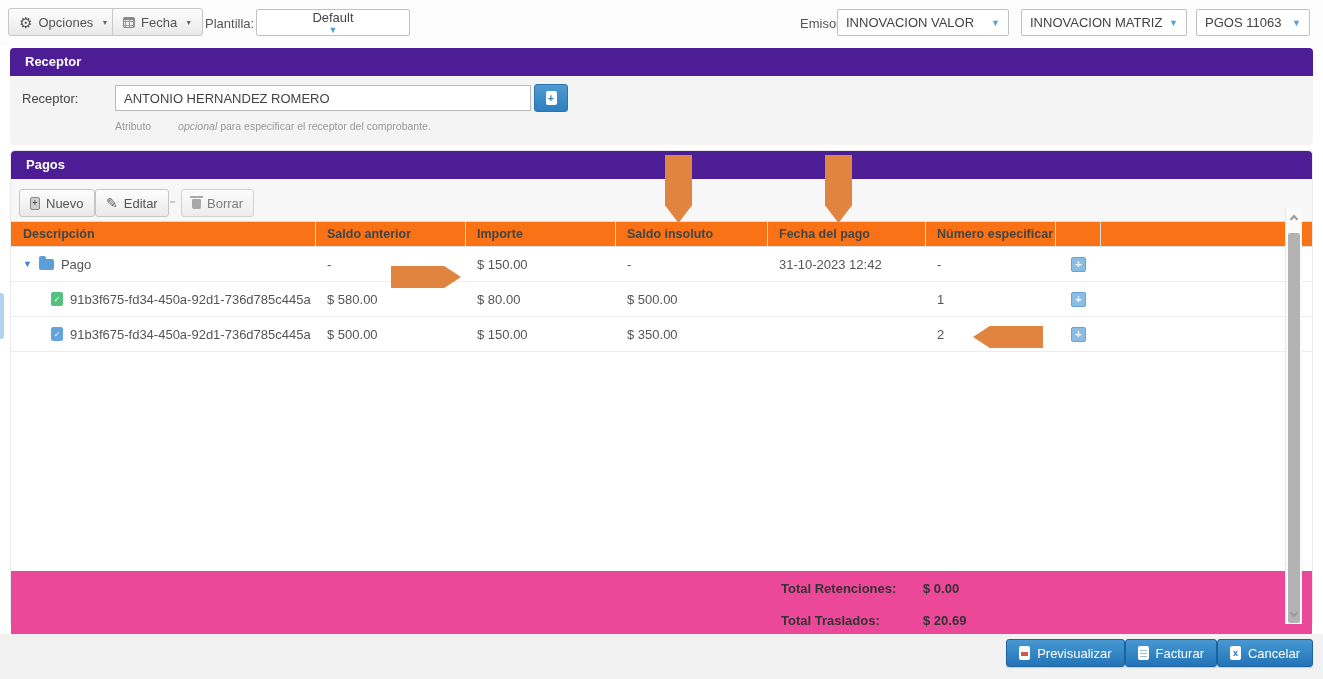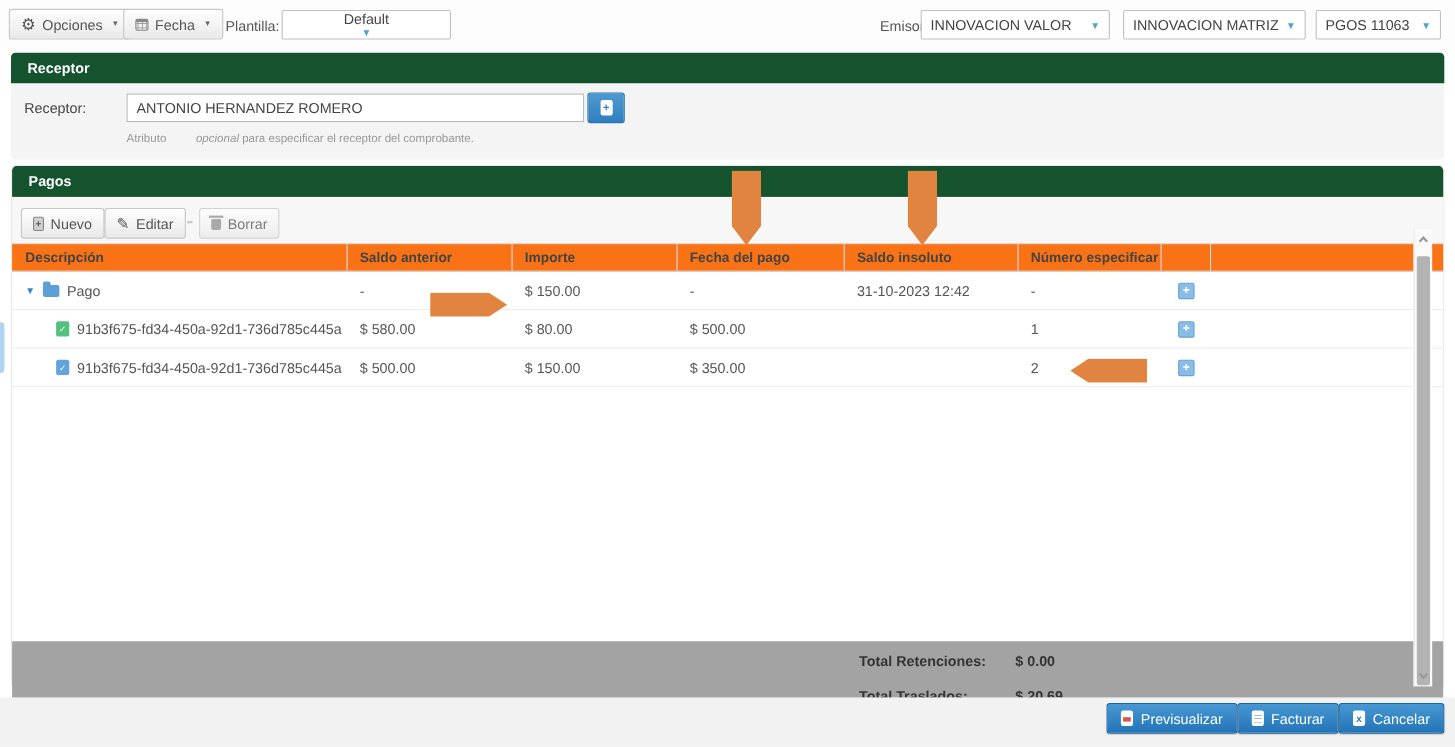--- a/index.html
+++ b/index.html
@@ -18,21 +18,21 @@
     border-radius:2px; background:#efefef;
     background-image:linear-gradient(#9a9a9a 1px,transparent 1px),linear-gradient(90deg,#9a9a9a 1px,transparent 1px);
     background-size:4px 4px; background-position:1px 1px; }
   .bar-label { position:absolute; top:0; height:46px; display:flex; align-items:center; color:#555; }
   .selectbox { position:absolute; top:9px; height:27px; background:#fff; border:1px solid #c0c0c0;
     border-radius:2px; display:flex; align-items:center; justify-content:space-between;
     padding:0 8px; color:#444; cursor:pointer; }
   .selectbox .caret-bl { font-size:9px; color:#55a0d8; }
 
   
-  .panel-header { background:#14532d; color:#fff; font-weight:bold; font-size:13px;
+  .panel-header { background:#4c1d95; color:#fff; font-weight:bold; font-size:13px;
     height:28px; line-height:28px; padding-left:15px; border-radius:4px 4px 0 0; }
   .receptor-panel { position:absolute; left:10px; top:48px; width:1303px; height:97px; }
   .receptor-body { position:relative; height:69px; background:#f4f4f4; border-radius:0 0 4px 4px; }
   .receptor-label { position:absolute; left:12px; top:15px; }
   .text-input { position:absolute; left:105px; top:9px; width:416px; height:26px; border:1px solid #b9b9b9;
     padding:0 8px; font-family:inherit; font-size:13px; color:#444; background:#fff; }
   .add-btn { position:absolute; left:524px; top:8px; width:34px; height:28px;
     background:linear-gradient(#4f9ad0,#2e7fc0); border:1px solid #2a74b0; border-radius:3px;
     display:flex; align-items:center; justify-content:center; cursor:pointer; }
   .fdoc { width:11px; height:14px; background:#fff; border-radius:2px; position:relative;
@@ -77,21 +77,21 @@
   .folder::before { content:''; position:absolute; top:-3px; left:0; width:7px; height:3px;
     background:#5b9fd6; border-radius:2px 2px 0 0; }
   .rdoc { width:12px; height:14px; border-radius:2px; display:flex; align-items:center;
     justify-content:center; color:#fff; font-size:8px; flex:0 0 auto; }
   .rdoc.green { background:#56c17e; }
   .rdoc.blue { background:#64a4dc; }
   .plus-sq { width:15px; height:15px; background:#8abde6; border:1px solid #68a2d8; border-radius:2px;
     color:#fff; font-weight:bold; font-size:11px; line-height:12px; text-align:center; cursor:pointer; }
 
   
-  .totals { position:absolute; left:0; top:404px; width:1301px; height:87px; background:#a3a3a3;
+  .totals { position:absolute; left:0; top:392px; width:1301px; height:87px; background:#ec4899;
     border-radius:0 0 4px 4px; }
   .total-row { position:absolute; left:770px; display:flex; }
   .total-label { width:142px; font-weight:bold; color:#333; }
   .total-value { font-weight:bold; color:#333; }
 
   
   .vscroll { position:absolute; top:29px; right:10px; bottom:1px; width:17px; background:#fafafa;
     border-left:1px solid #e8e8e8; }
   .chev { position:absolute; left:5px; width:6px; height:6px; }
   .chev.up { top:8px; border-left:2px solid #999; border-top:2px solid #999; transform:rotate(45deg); }
@@ -181,22 +181,22 @@
           <span class="trash"></span>
           <span>Borrar</span>
         </button>
       </div>
 
       <div class="thead">
         <div class="tgrid">
           <div class="th first">Descripción</div>
           <div class="th">Saldo anterior</div>
           <div class="th">Importe</div>
+          <div class="th">Saldo insoluto</div>
           <div class="th">Fecha del pago</div>
-          <div class="th">Saldo insoluto</div>
           <div class="th">Número especificar</div>
           <div class="th"></div>
         </div>
       </div>
 
       <div class="trow">
         <div class="tgrid">
           <div class="td desc">
             <span class="tree-caret">▼</span>
             <span class="folder"></span>

